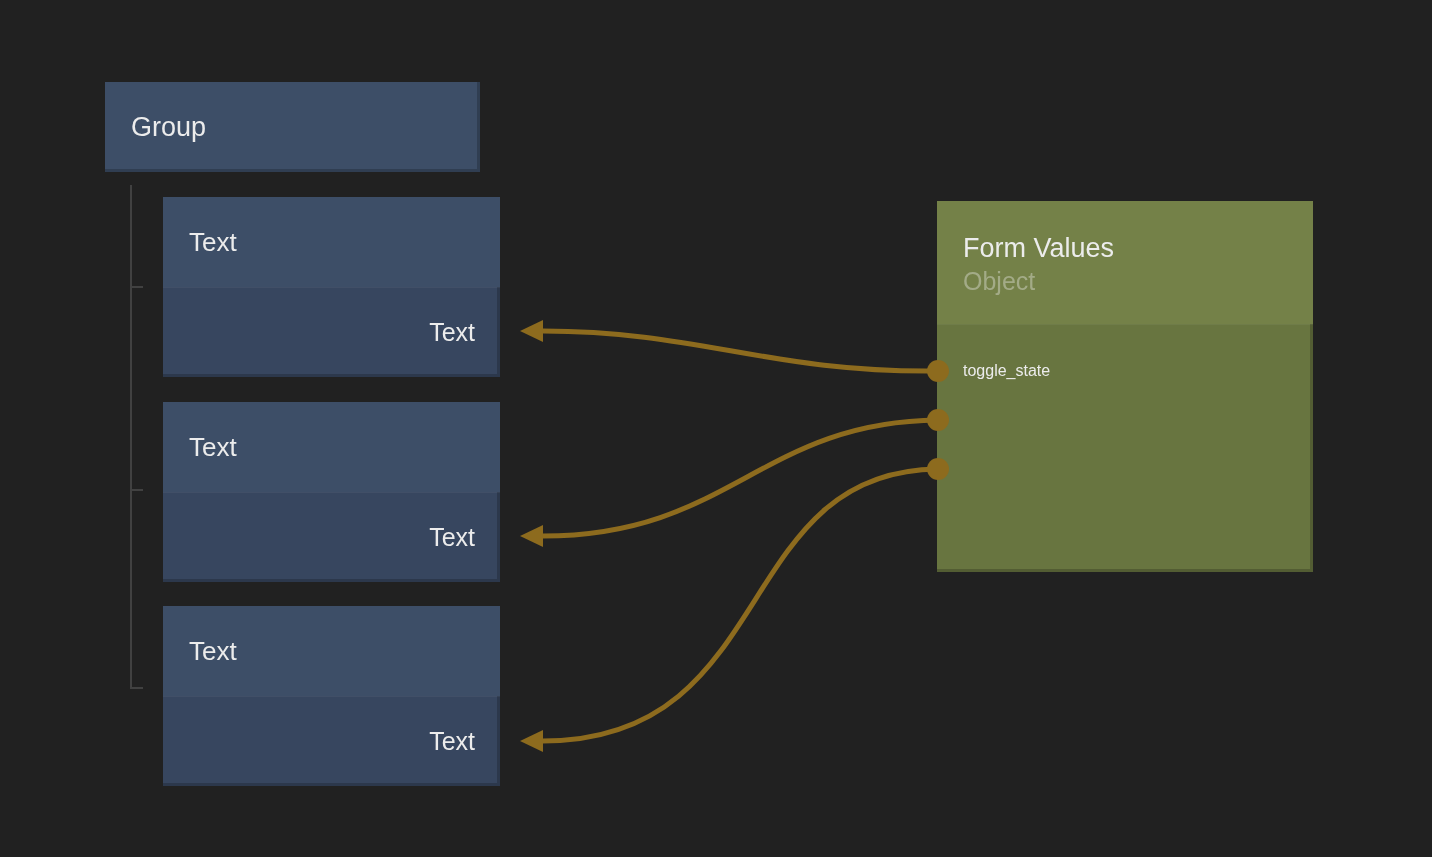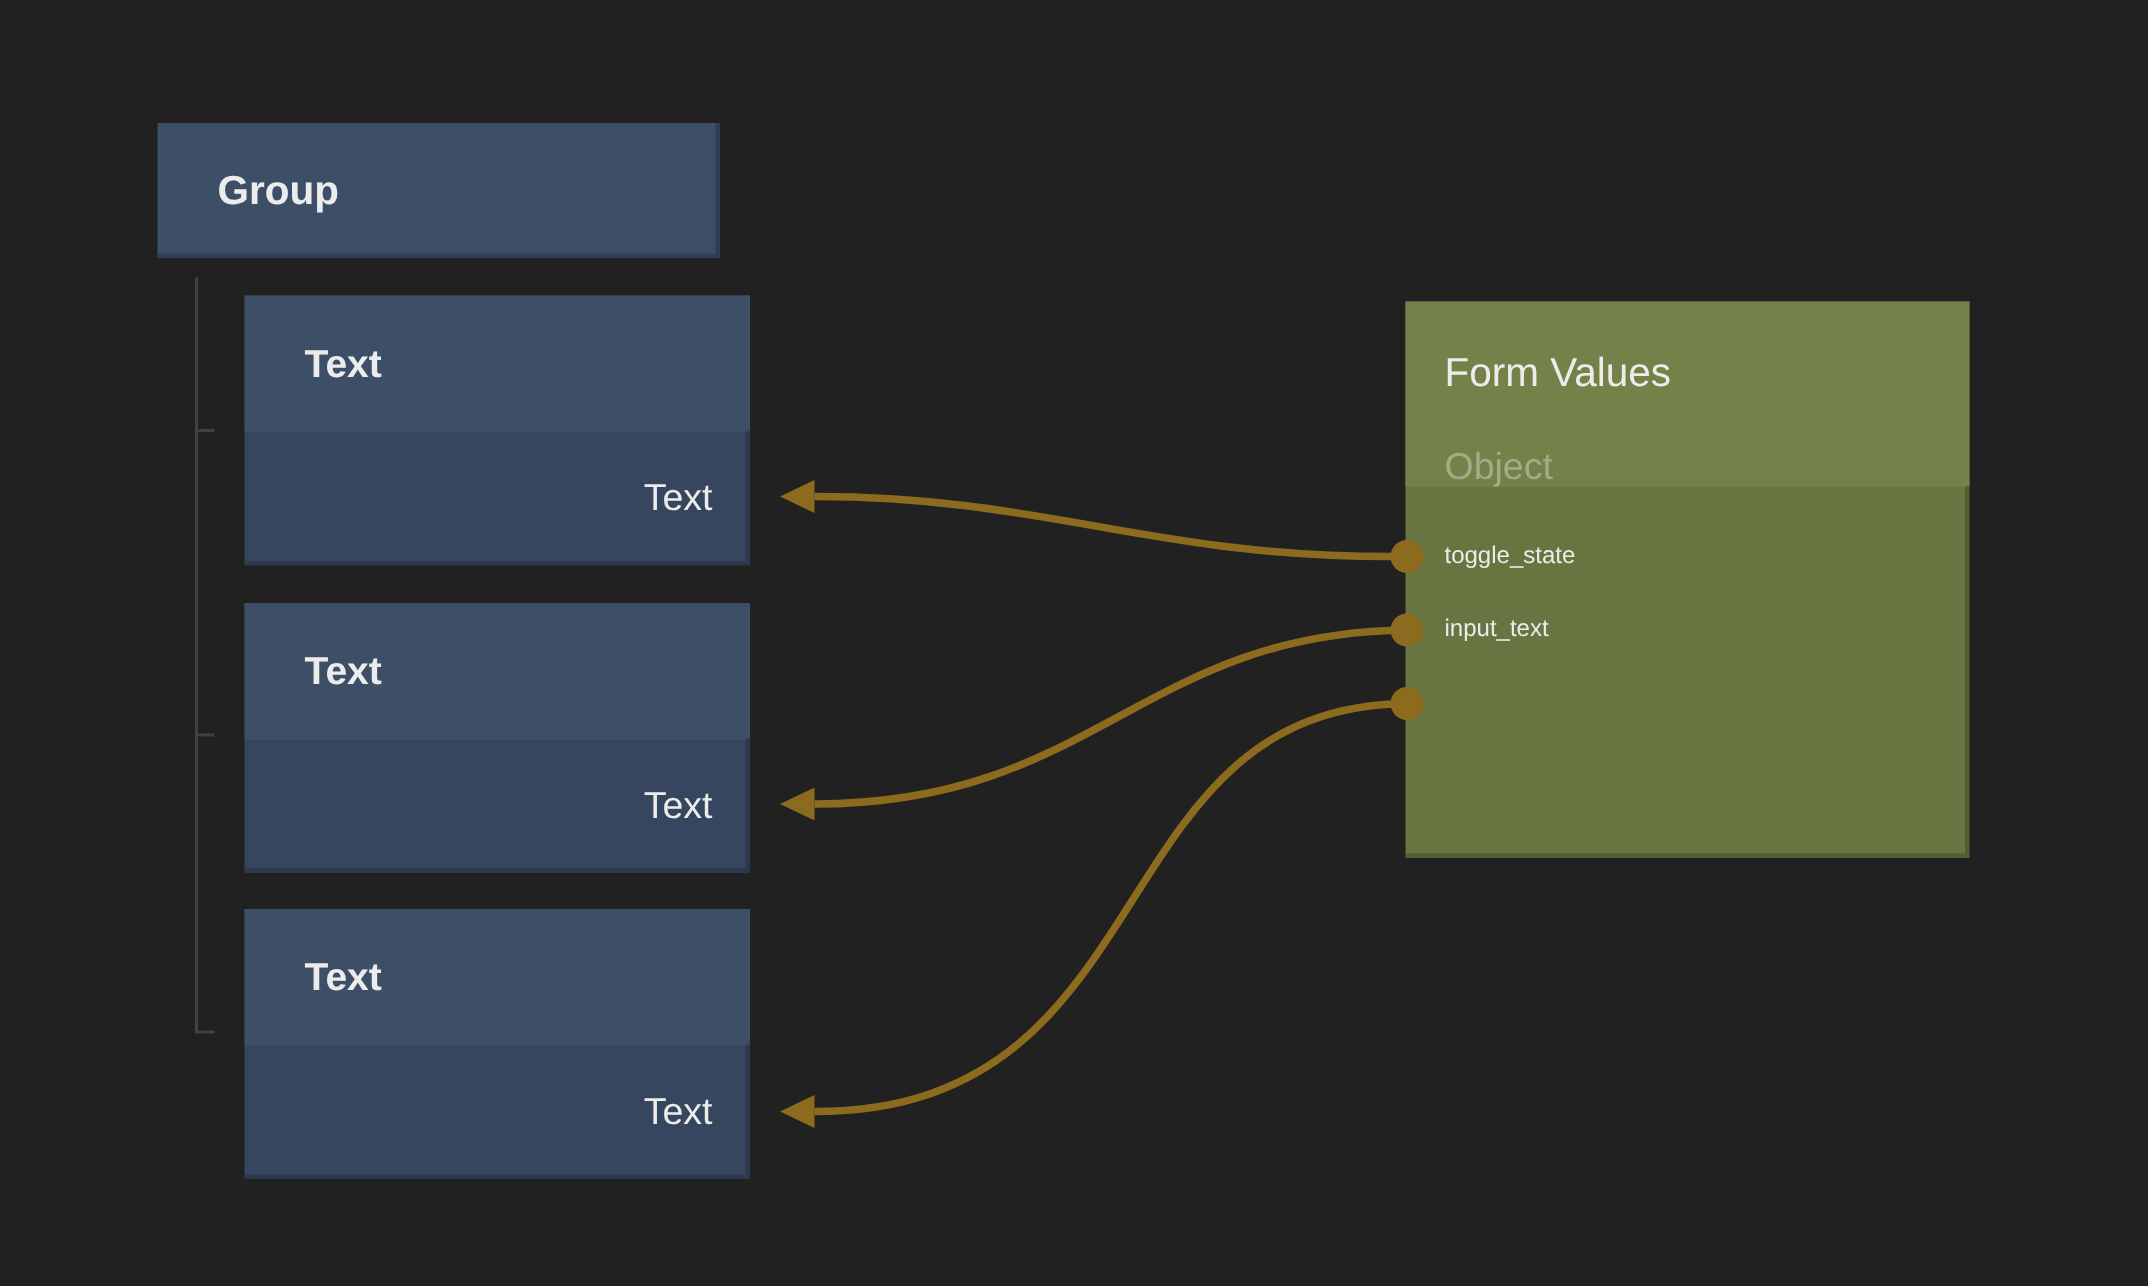--- a/index.html
+++ b/index.html
@@ -15,22 +15,22 @@
   }
   html,body{margin:0;padding:0;background:var(--background);}
   .canvas{
     position:relative;width:1432px;height:857px;overflow:hidden;
     background:var(--background);
     font-family:"Liberation Sans",sans-serif;
   }
   .node{position:absolute;box-shadow:inset -3px -3px 0 rgba(0,0,0,0.20);}
   .node-header{
     display:flex;align-items:center;
-    padding-left:40px;box-sizing:border-box;
-    color:var(--title-text);font-size:26px;font-weight:bold;
+    padding-left:26px;box-sizing:border-box;
+    color:var(--title-text);font-size:26px;
   }
   .group-node{
     left:105px;top:82px;width:375px;height:90px;
     background:var(--blue-header);
   }
   .group-node .node-header{height:90px;font-size:27px;}
   .text-node{left:163px;width:337px;height:180px;background:var(--blue-body);}
   .text-node-1{top:197px;}
   .text-node-2{top:402px;}
   .text-node-3{top:606px;}
@@ -43,21 +43,21 @@
   }
   .form-node{
     left:937px;top:201px;width:376px;height:371px;
     background:var(--olive-body);
   }
   .form-node .form-header{
     height:123px;background:var(--olive-header);
     box-sizing:border-box;padding:30px 0 0 26px;
   }
   .form-node .form-title{color:var(--title-text);font-size:27px;line-height:34px;}
-  .form-node .form-subtitle{color:var(--subtitle-text);font-size:25px;line-height:32px;margin-top:30px;}
+  .form-node .form-subtitle{color:var(--subtitle-text);font-size:25px;line-height:32px;}
   .form-node .form-body{
     padding:21px 0 0 26px;
     border-top:1px solid rgba(255,255,255,0.05);box-sizing:border-box;
   }
   .form-node .field-row{
     height:49px;line-height:49px;
     color:var(--title-text);font-size:16px;
   }
   svg.overlay{position:absolute;left:0;top:0;pointer-events:none;}
   .bracket{stroke:var(--bracket-gray);stroke-width:2;fill:none;}
@@ -95,21 +95,20 @@
     </div>
   </div>
 
   <div class="node form-node">
     <div class="form-header">
       <div class="form-title">Form Values</div>
       <div class="form-subtitle">Object</div>
     </div>
     <div class="form-body">
       <div class="field-row">toggle_state</div>
-      <div class="field-row">input_text</div>
     </div>
   </div>
 
   <svg class="overlay" width="1432" height="857" viewBox="0 0 1432 857">
 
     <path class="bracket" d="M131,185 L131,688 L143,688"></path>
     <path class="bracket" d="M131,287 L143,287"></path>
     <path class="bracket" d="M131,490 L143,490"></path>
 
     <path class="wire" d="M938,371 C770,373 700,331 543,331"></path>

